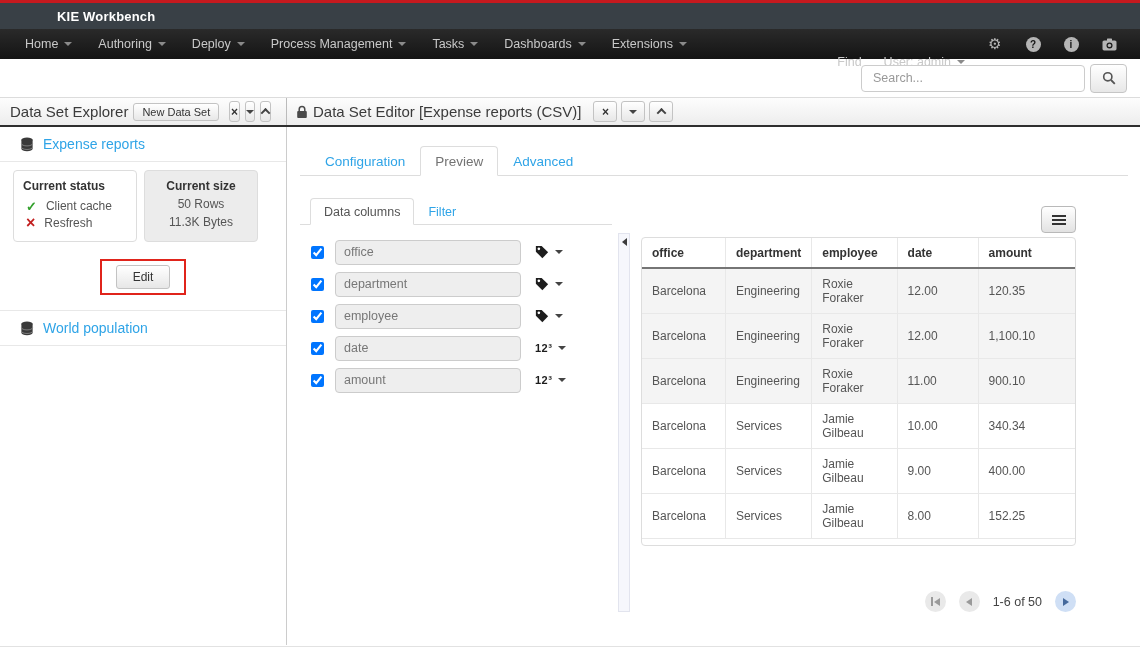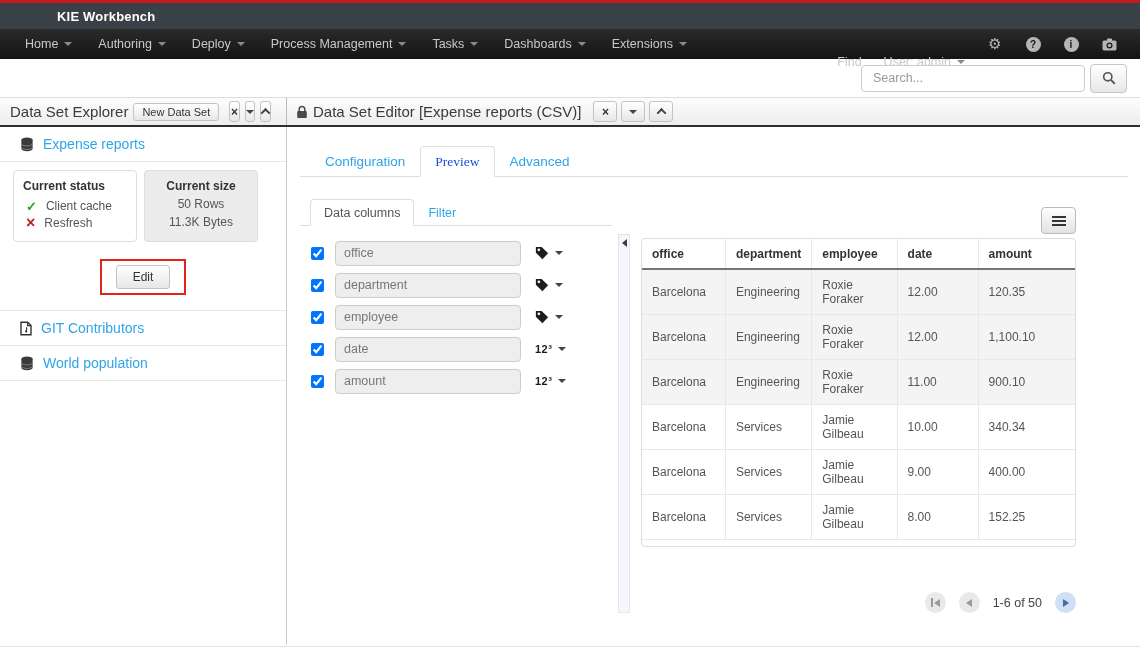--- a/index.html
+++ b/index.html
@@ -80,21 +80,21 @@
   .fail-mark { color:#c21f1f; font-weight:bold; font-size:16px; line-height:.8; }
   .size-box { width:114px; background:#ececec; border:1px solid #ddd; border-radius:4px; text-align:center; padding:8px 4px; font-size:12px; color:#555; }
   .size-box div { margin-bottom:4px; }
   .edit-wrap { display:flex; justify-content:center; margin-top:17px; }
   .red-box-edit { border:2px solid #e0241b; padding:4px 14px; }
   .list-items { margin-top:15px; border-top:1px solid #e8e8e8; }
   
   .editor { flex:1; padding-left:13px; background:#fff; }
   .tabs { display:flex; margin-top:19px; margin-right:12px; border-bottom:1px solid #ddd; padding-left:10px; }
   .tab { padding:7px 14px 6px; font-size:13.5px; color:#2fa4e7; cursor:pointer; border:1px solid transparent; margin-bottom:-1px; border-radius:4px 4px 0 0; }
-  .tab.active { color:#1d4ed8; background:#fff; border-color:#ddd #ddd #fff #ddd;font-family:Liberation Serif, serif; }
+  .tab.active { color:#737373; background:#fff; border-color:#ddd #ddd #fff #ddd; }
   .region { display:flex; margin-top:22px; }
   .columns-panel { width:312px; }
   .subtabs { display:flex; border-bottom:1px solid #ddd; padding-left:10px; }
   .subtab { padding:6px 13px 5px; font-size:12.5px; color:#2fa4e7; cursor:pointer; border:1px solid transparent; margin-bottom:-1px; border-radius:4px 4px 0 0; }
   .subtab.active { color:#555; background:#fff; border-color:#ddd #ddd #fff #ddd; }
   .col-list { margin-top:14px; padding-left:11px; }
   .col-row { display:flex; align-items:center; gap:11px; height:26px; margin-bottom:6px; }
   .col-row input[type=checkbox] { width:13px; height:13px; cursor:pointer; }
   .col-input {
     width:186px; height:25px; background:#eee; border:1px solid #ccc; border-radius:4px;
@@ -272,28 +272,20 @@
     </div>
 
     <div class="edit-wrap">
       <div class="red-box-edit">
         <button class="btn" style="padding:4px 16px">Edit</button>
       </div>
     </div>
 
     <div class="list-items">
       <div class="ds-item">
-        <svg width="12" height="15" viewBox="0 0 12 15">
-          <path d="M1 1.2 h6.6 L11 4.6 V13.8 H1 Z" fill="none" stroke="#333" stroke-width="1.4"></path>
-          <path d="M7.6 1.2 v3.4 h3.4" fill="none" stroke="#333" stroke-width="1.2"></path>
-          <path d="M5.2 6.2 h2 v4.2 a1.1 1.1 0 1 1 -1.2 -1.1 l.1 0 V6.2" fill="#333"></path>
-        </svg>
-        <span>GIT Contributors</span>
-      </div>
-      <div class="ds-item">
         <svg width="14" height="15" viewBox="0 0 14 16">
           <ellipse cx="7" cy="3" rx="6" ry="2.5" fill="#3a3a3a"></ellipse>
           <path d="M1 3 v9.6 c0 1.4 2.7 2.5 6 2.5 s6-1.1 6-2.5 V3" fill="#3a3a3a"></path>
           <path d="M1 7 c0 1.4 2.7 2.5 6 2.5 s6-1.1 6-2.5 M1 10.8 c0 1.4 2.7 2.5 6 2.5 s6-1.1 6-2.5" stroke="#8a8a8a" fill="none" stroke-width="0.9"></path>
         </svg>
         <span>World population</span>
       </div>
     </div>
   </div>
 

